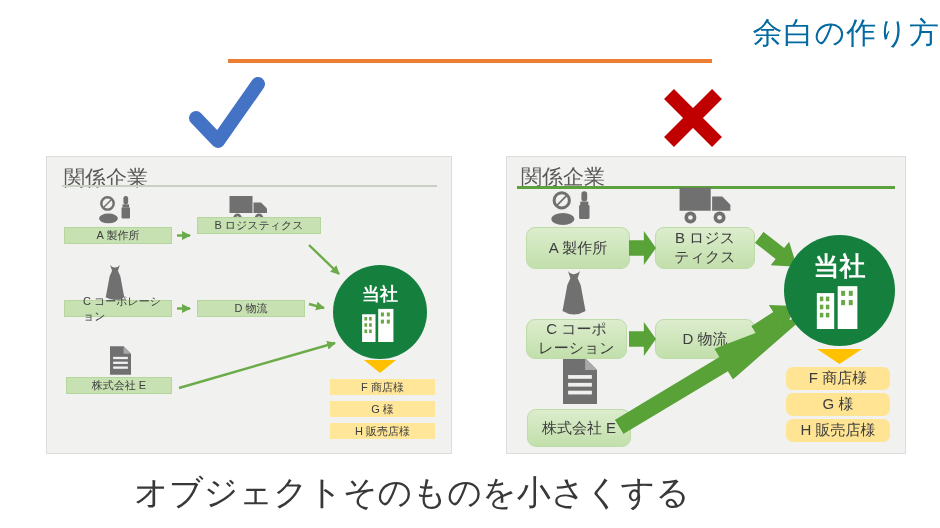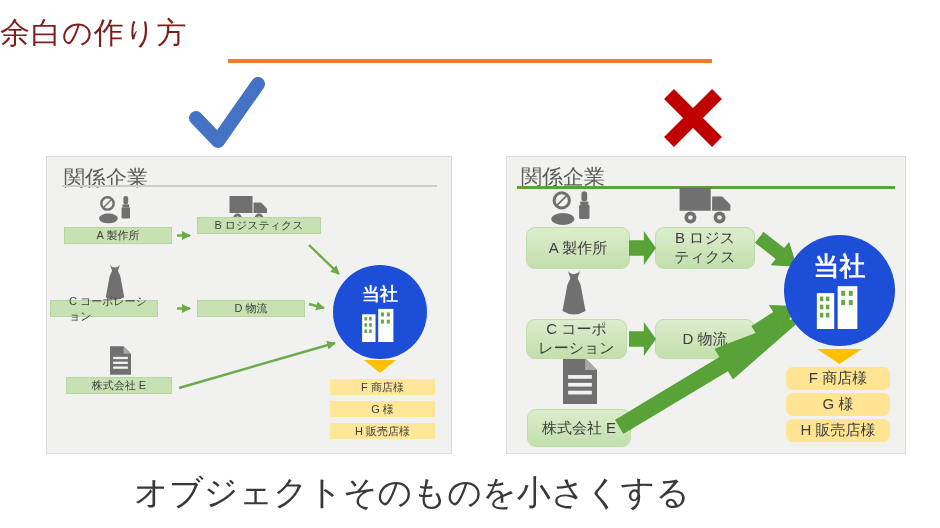--- a/index.html
+++ b/index.html
@@ -1,37 +1,37 @@
 <!DOCTYPE html>
 <html><head>
 <meta charset="utf-8">
 <style>
   html,body{margin:0;padding:0;background:#fff;}
   #page{position:relative;width:940px;height:528px;background:#ffffff;overflow:hidden;
         font-family:"Liberation Sans","DejaVu Sans",sans-serif;color:#3d3d3d;}
   .abs{position:absolute;}
-  .title{position:absolute;left:0;top:13px;width:940px;text-align:left;
-         font-size:30px;color:#7f1d1d;letter-spacing:1px;}
+  .title{position:absolute;left:0;top:13px;width:940px;text-align:right;
+         font-size:30px;color:#0369a1;letter-spacing:1px;}
   .title-line{position:absolute;left:228px;top:59px;width:484px;height:4px;background:#ed7d31;}
   .caption{position:absolute;left:0;top:470px;width:824px;text-align:center;
            font-size:34px;color:#383838;}
   .panel{position:absolute;top:156px;height:298px;background:#f1f1ef;
          border:1px solid #dcdcda;box-sizing:border-box;}
   .hdr{position:absolute;font-size:21px;color:#585858;}
   .hline{position:absolute;}
   .gbox{position:absolute;display:flex;align-items:center;justify-content:center;
         background:#c7e1b2;border:1px solid #b5d79e;box-sizing:border-box;
         font-size:11px;color:#3d3d3d;}
   .gbox-lg{border-radius:9px;font-size:15px;text-align:center;line-height:1.25;
         background:linear-gradient(180deg,#dcedcd,#c2dfab);border:1px solid #bddca7;
         white-space:pre-line;}
   .ybox{position:absolute;display:flex;align-items:center;justify-content:center;
         background:#ffe699;font-size:11px;color:#3d3d3d;}
   .ybox-lg{font-size:15px;border-radius:7px;background:#ffe494;}
-  .circle{position:absolute;border-radius:50%;background:#1d4ed8;display:flex;
+  .circle{position:absolute;border-radius:50%;background:#15803d;display:flex;
           flex-direction:column;align-items:center;color:#fff;}
   .circle .co-sm{font-size:18px;font-weight:bold;margin-top:17px;}
   .circle .co-lg{font-size:26px;font-weight:bold;margin-top:14px;}
   .tri{position:absolute;background:#ffc000;clip-path:polygon(0 0,100% 0,50% 100%);}
   .barrow{position:absolute;background:#58a238;
           clip-path:polygon(0 27%,55% 27%,55% 0,100% 50%,55% 100%,55% 73%,0 73%);}
   .icon{position:absolute;}
   svg{display:block;}
 </style>
 </head>
@@ -87,21 +87,21 @@
         <path d="M0 0 H13 L20 7 V27 H0 Z" fill="#707070"></path>
         <path d="M13 0 L13 7 H20 Z" fill="#a9a9a9"></path>
         <rect x="3" y="10" width="14" height="2.2" fill="#f1f1ef"></rect>
         <rect x="3" y="14.6" width="14" height="2.2" fill="#f1f1ef"></rect>
         <rect x="3" y="19.2" width="14" height="2.2" fill="#f1f1ef"></rect>
       </svg>
     </div>
 
     <div class="gbox" style="left:17px;top:70px;width:108px;height:17px;">A 製作所</div>
     <div class="gbox" style="left:150px;top:60px;width:124px;height:17px;">B ロジスティクス</div>
-    <div class="gbox" style="left:3px;top:143px;width:108px;height:17px;padding-left:18px;">C コーポレーション</div>
+    <div class="gbox" style="left:17px;top:143px;width:108px;height:17px;padding-left:18px;">C コーポレーション</div>
     <div class="gbox" style="left:150px;top:143px;width:108px;height:17px;">D 物流</div>
     <div class="gbox" style="left:19px;top:220px;width:106px;height:17px;">株式会社 E</div>
 
     <svg class="abs" style="left:0;top:0;" width="406" height="298" viewBox="0 0 406 298">
       <defs>
         <marker id="ah" markerUnits="userSpaceOnUse" markerWidth="10" markerHeight="10" refX="8" refY="4.5" orient="auto">
           <path d="M0 0 L9 4.5 L0 9 Z" fill="#6cab49"></path>
         </marker>
       </defs>
       <g stroke="#6cab49" stroke-width="2.4" fill="none">

